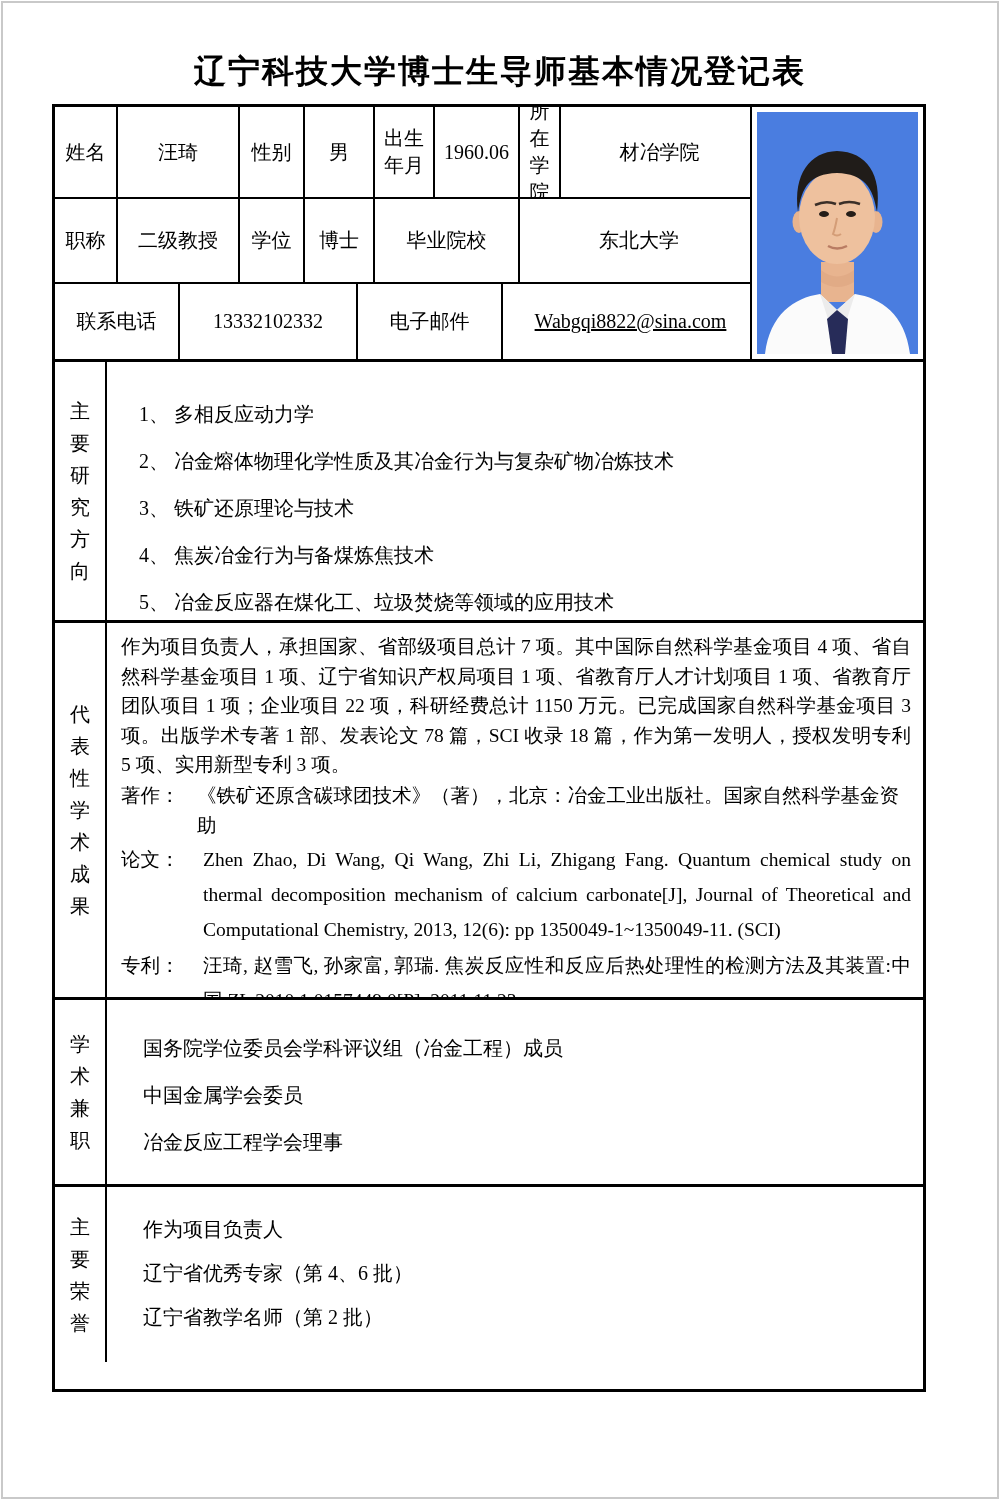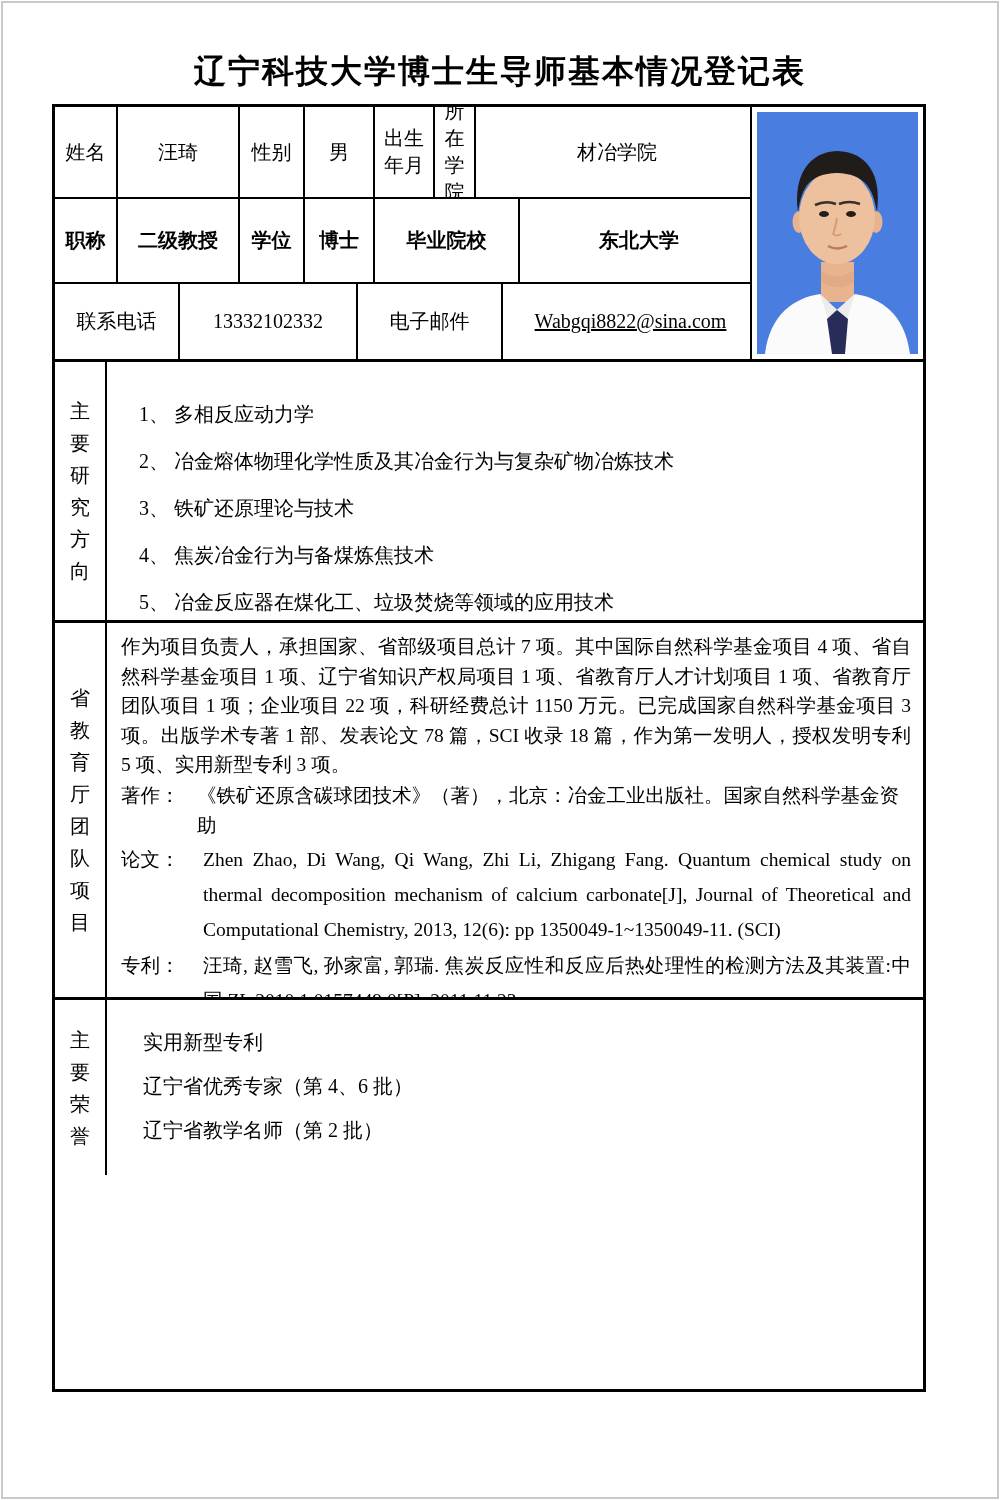--- a/index.html
+++ b/index.html
@@ -16,21 +16,21 @@
   }
   .form-table{
     position:absolute;left:52px;top:104px;width:874px;height:1288px;
     border:3px solid #000;background:#fff;
   }
   
   .top-block{display:flex;height:255px;border-bottom:3px solid #000;}
   .top-left{width:697px;display:flex;flex-direction:column;border-right:2px solid #000;}
   .info-row{display:flex;width:100%;}
   .info-row-1{height:92px;border-bottom:2px solid #000;}
-  .info-row-2{height:85px;border-bottom:2px solid #000;font-weight:bold;}
+  .info-row-2{height:85px;border-bottom:2px solid #000;}
   .info-row-3{flex:1;}
   .cell{
     border-right:2px solid #000;display:flex;align-items:center;justify-content:center;
     text-align:center;font-size:20px;line-height:27px;padding:2px 4px;overflow:hidden;
   }
   .cell:last-child{border-right:none;}
   .w63{width:63px;}.w105{width:122px;}.w65{width:65px;}.w70{width:70px;}
   .w60{width:60px;}.w85{width:85px;}.w55{width:41px;}
   .w125{width:125px;}.w178{width:178px;}.w145{width:145px;}
   .grow{flex:1;margin-left:8px;}
@@ -71,20 +71,21 @@
 
   <div class="top-block">
     <div class="top-left">
 
       <div class="info-row info-row-1">
         <div class="cell w63">姓名</div>
         <div class="cell w105">汪琦</div>
         <div class="cell w65">性别</div>
         <div class="cell w70">男</div>
         <div class="cell w60">出生年月</div>
+        <div class="cell w85">1960.06</div>
         <div class="cell w55">所在学院</div>
         <div class="cell grow">材冶学院</div>
       </div>
 
       <div class="info-row info-row-2">
         <div class="cell w63">职称</div>
         <div class="cell w105">二级教授</div>
         <div class="cell w65">学位</div>
         <div class="cell w70">博士</div>
         <div class="cell w145">毕业院校</div>
@@ -144,45 +145,55 @@
       <div class="research-item">1、 多相反应动力学</div>
       <div class="research-item">2、 冶金熔体物理化学性质及其冶金行为与复杂矿物冶炼技术</div>
       <div class="research-item">3、 铁矿还原理论与技术</div>
       <div class="research-item">4、 焦炭冶金行为与备煤炼焦技术</div>
       <div class="research-item">5、 冶金反应器在煤化工、垃圾焚烧等领域的应用技术</div>
     </div>
   </div>
 
   <div class="section sec-achievements">
     <div class="section-label">
-      <div class="vlabel">省教育厅团队项目</div>
+      <div class="vlabel">代表性学术成果</div>
     </div>
     <div class="section-content ach-content">
       <div class="ach-summary">作为项目负责人，承担国家、省部级项目总计 7 项。其中国际自然科学基金项目 4 项、省自然科学基金项目 1 项、辽宁省知识产权局项目 1 项、省教育厅人才计划项目 1 项、省教育厅团队项目 1 项；企业项目 22 项，科研经费总计 1150 万元。已完成国家自然科学基金项目 3 项。出版学术专著 1 部、发表论文 78 篇，SCI 收录 18 篇，作为第一发明人，授权发明专利 5 项、实用新型专利 3 项。</div>
       <div class="ach-entry">
         <span class="ach-tag">著作：</span>
         <span class="ach-text">《铁矿还原含碳球团技术》（著），北京：冶金工业出版社。国家自然科学基金资助</span>
       </div>
       <div class="ach-entry spread">
         <span class="ach-tag">论文：</span>
         <span class="ach-text justify">Zhen Zhao, Di Wang, Qi Wang, Zhi Li, Zhigang Fang. Quantum chemical study on thermal decomposition mechanism of calcium carbonate[J], Journal of Theoretical and Computational Chemistry, 2013, 12(6): pp 1350049-1~1350049-11. (SCI)</span>
       </div>
       <div class="ach-entry spread">
         <span class="ach-tag">专利：</span>
         <span class="ach-text justify">汪琦, 赵雪飞, 孙家富, 郭瑞. 焦炭反应性和反应后热处理性的检测方法及其装置:中国.ZL 2010 1 0157449.0[P]. 2011,11,23.</span>
       </div>
 
     </div>
   </div>
 
+  <div class="section sec-positions">
+    <div class="section-label">
+      <div class="vlabel">学术兼职</div>
+    </div>
+    <div class="section-content list-content">
+      <div class="list-item">国务院学位委员会学科评议组（冶金工程）成员</div>
+      <div class="list-item">中国金属学会委员</div>
+      <div class="list-item">冶金反应工程学会理事</div>
+    </div>
+  </div>
 
   <div class="section sec-honors">
     <div class="section-label">
       <div class="vlabel">主要荣誉</div>
     </div>
     <div class="section-content list-content honors">
-      <div class="list-item">实用新型专利</div>
+      <div class="list-item">作为项目负责人</div>
       <div class="list-item">辽宁省优秀专家（第 4、6 批）</div>
       <div class="list-item">辽宁省教学名师（第 2 批）</div>
     </div>
   </div>
 
 </div>
 
 </body></html>

